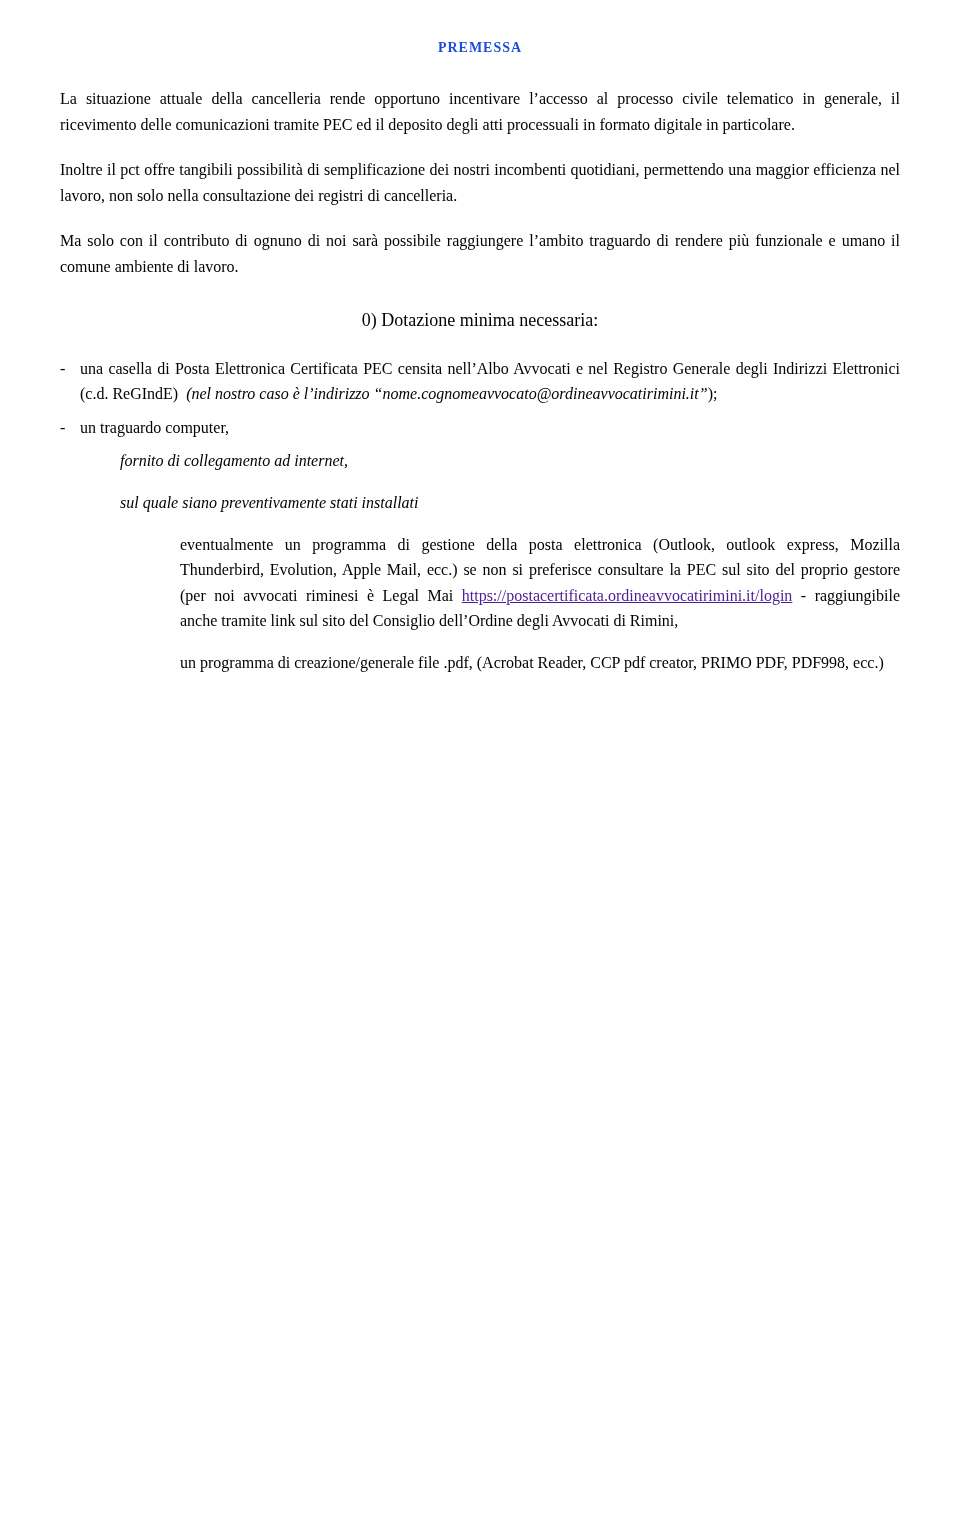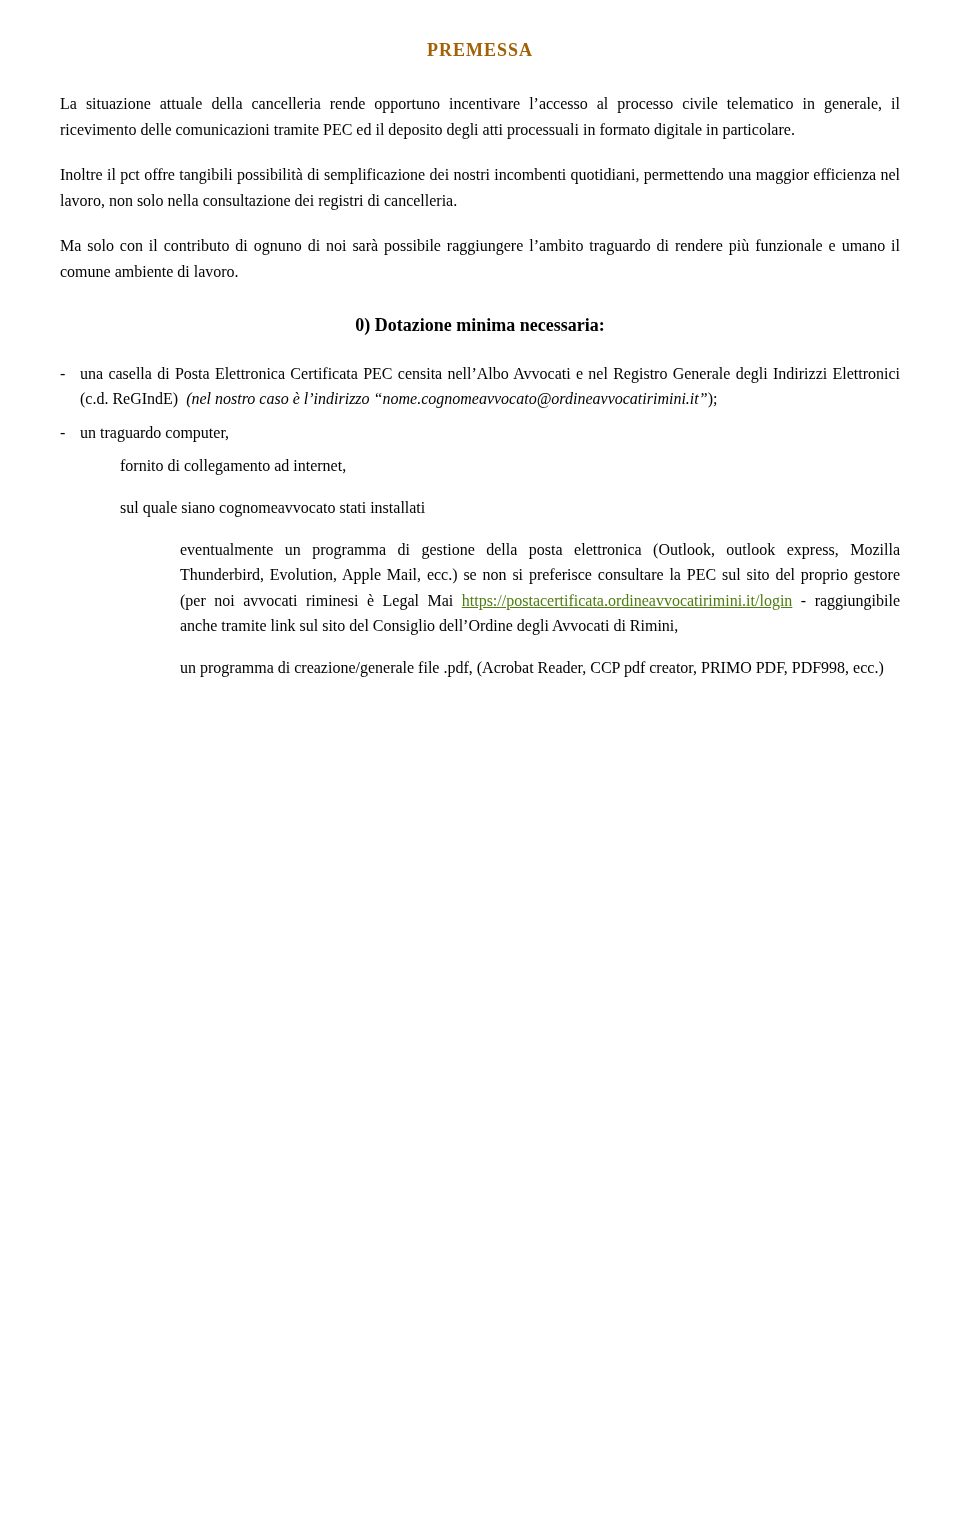--- a/index.html
+++ b/index.html
@@ -20,36 +20,36 @@
     .page {
       width: 960px;
       min-height: 1535px;
       padding: 40px 60px 40px 60px;
       background: #ffffff;
     }
 
     .page-title {
       text-align: center;
       font-weight: bold;
-      font-size: 18px;
-      color: #a16207;
+      font-size: 14px;
+      color: #1d4ed8;
       margin-bottom: 30px;
       letter-spacing: 1px;
     }
 
     .paragraph {
       text-align: justify;
       line-height: 1.6;
       margin-bottom: 20px;
       font-size: 16px;
     }
 
     .section-heading {
       text-align: center;
-      font-weight: bold;
+      font-weight: normal;
       font-size: 18px;
       margin: 30px 0 25px 0;
     }
 
     .list-item {
       display: flex;
       margin-bottom: 8px;
       line-height: 1.6;
     }
 
@@ -61,26 +61,27 @@
     .list-content {
       flex: 1;
       text-align: justify;
     }
 
     .italic {
       font-style: italic;
     }
 
     .link {
-      color: #4d7c0f;
+      color: #4c1d95;
       text-decoration: underline;
     }
 
     .indented-1 {
       margin-left: 60px;
+      font-style: italic;
     }
 
     .indented-2 {
       margin-left: 120px;
     }
 
     .sub-item {
       margin-bottom: 16px;
       line-height: 1.6;
       text-align: justify;
@@ -117,21 +118,21 @@
   </div>
 
   <div class="indented-1">
     <p class="sub-item">
       fornito di collegamento ad internet,
     </p>
   </div>
 
   <div class="indented-1">
     <p class="sub-item">
-      sul quale siano cognomeavvocato stati installati
+      sul quale siano preventivamente stati installati
     </p>
   </div>
 
 
   <div class="indented-2">
     <p class="sub-item">
       eventualmente un programma di gestione della posta elettronica (Outlook, outlook express, Mozilla Thunderbird, Evolution, Apple Mail, ecc.) se non si preferisce consultare la PEC sul sito del proprio gestore (per noi avvocati riminesi è Legal Mai <a class="link" href="#">https://postacertificata.ordineavvocatirimini.it/login</a> - raggiungibile anche tramite link sul sito del Consiglio dell’Ordine degli Avvocati di Rimini,
     </p>
   </div>
 

